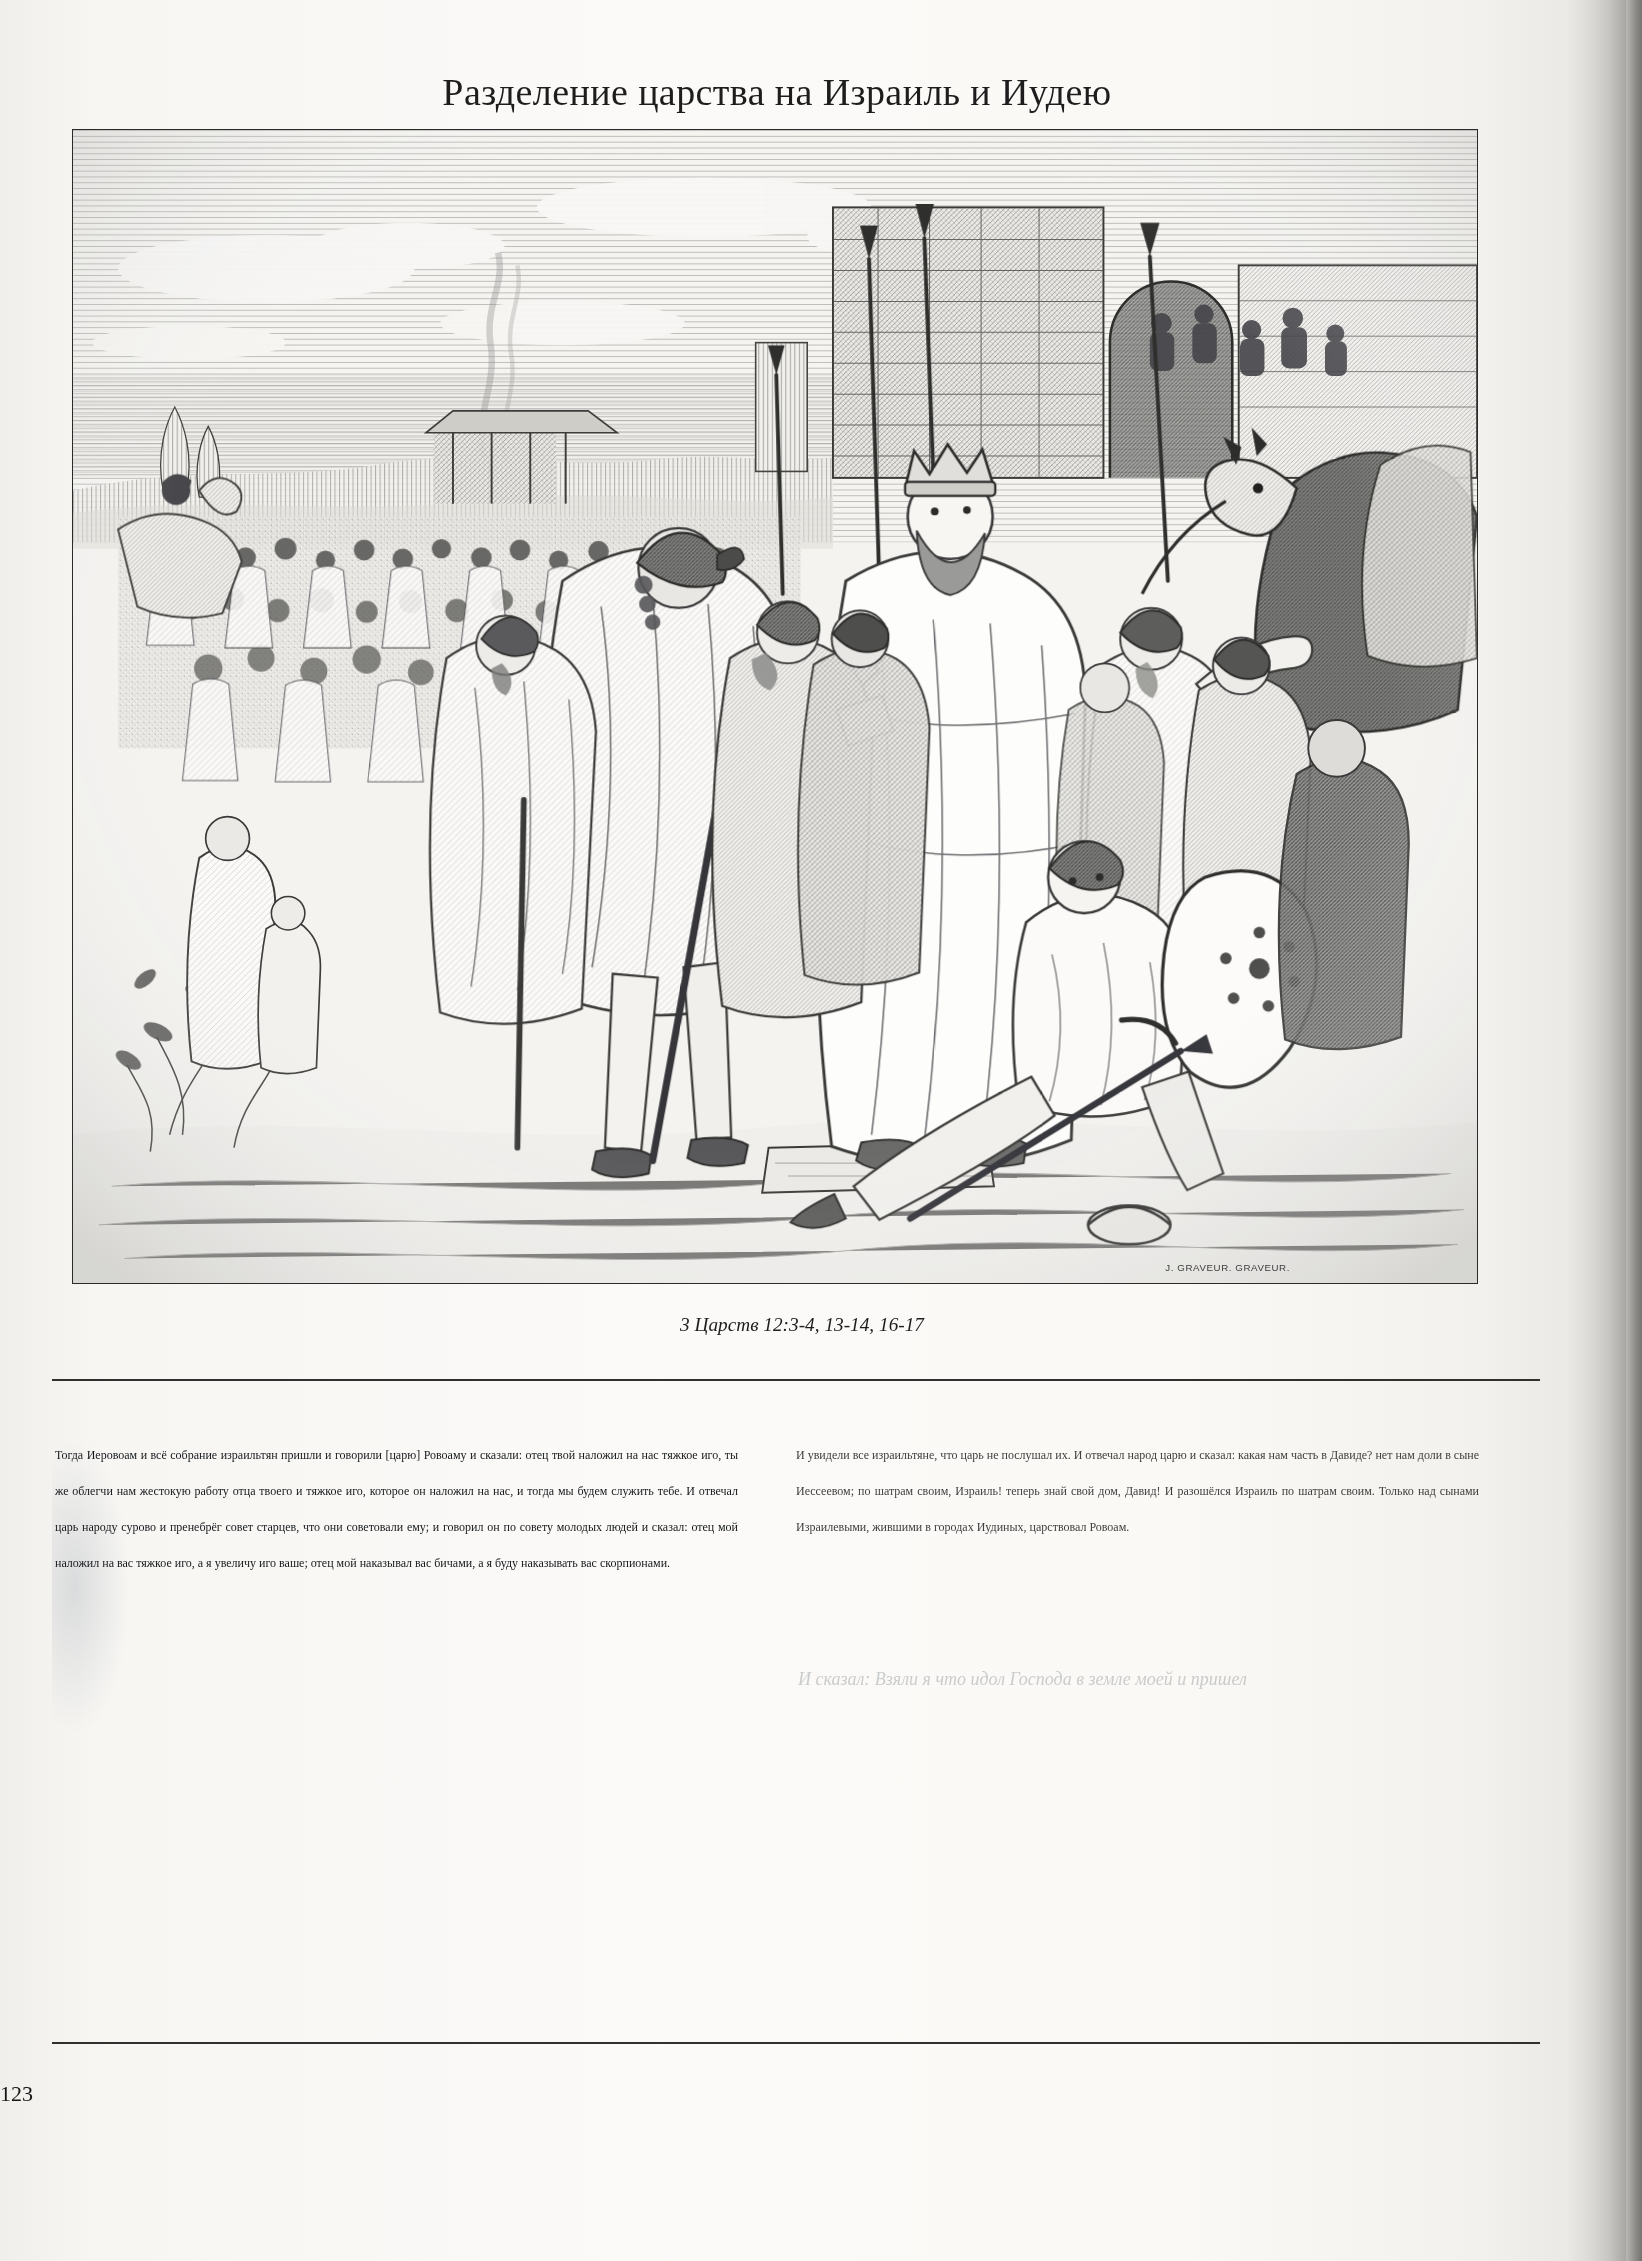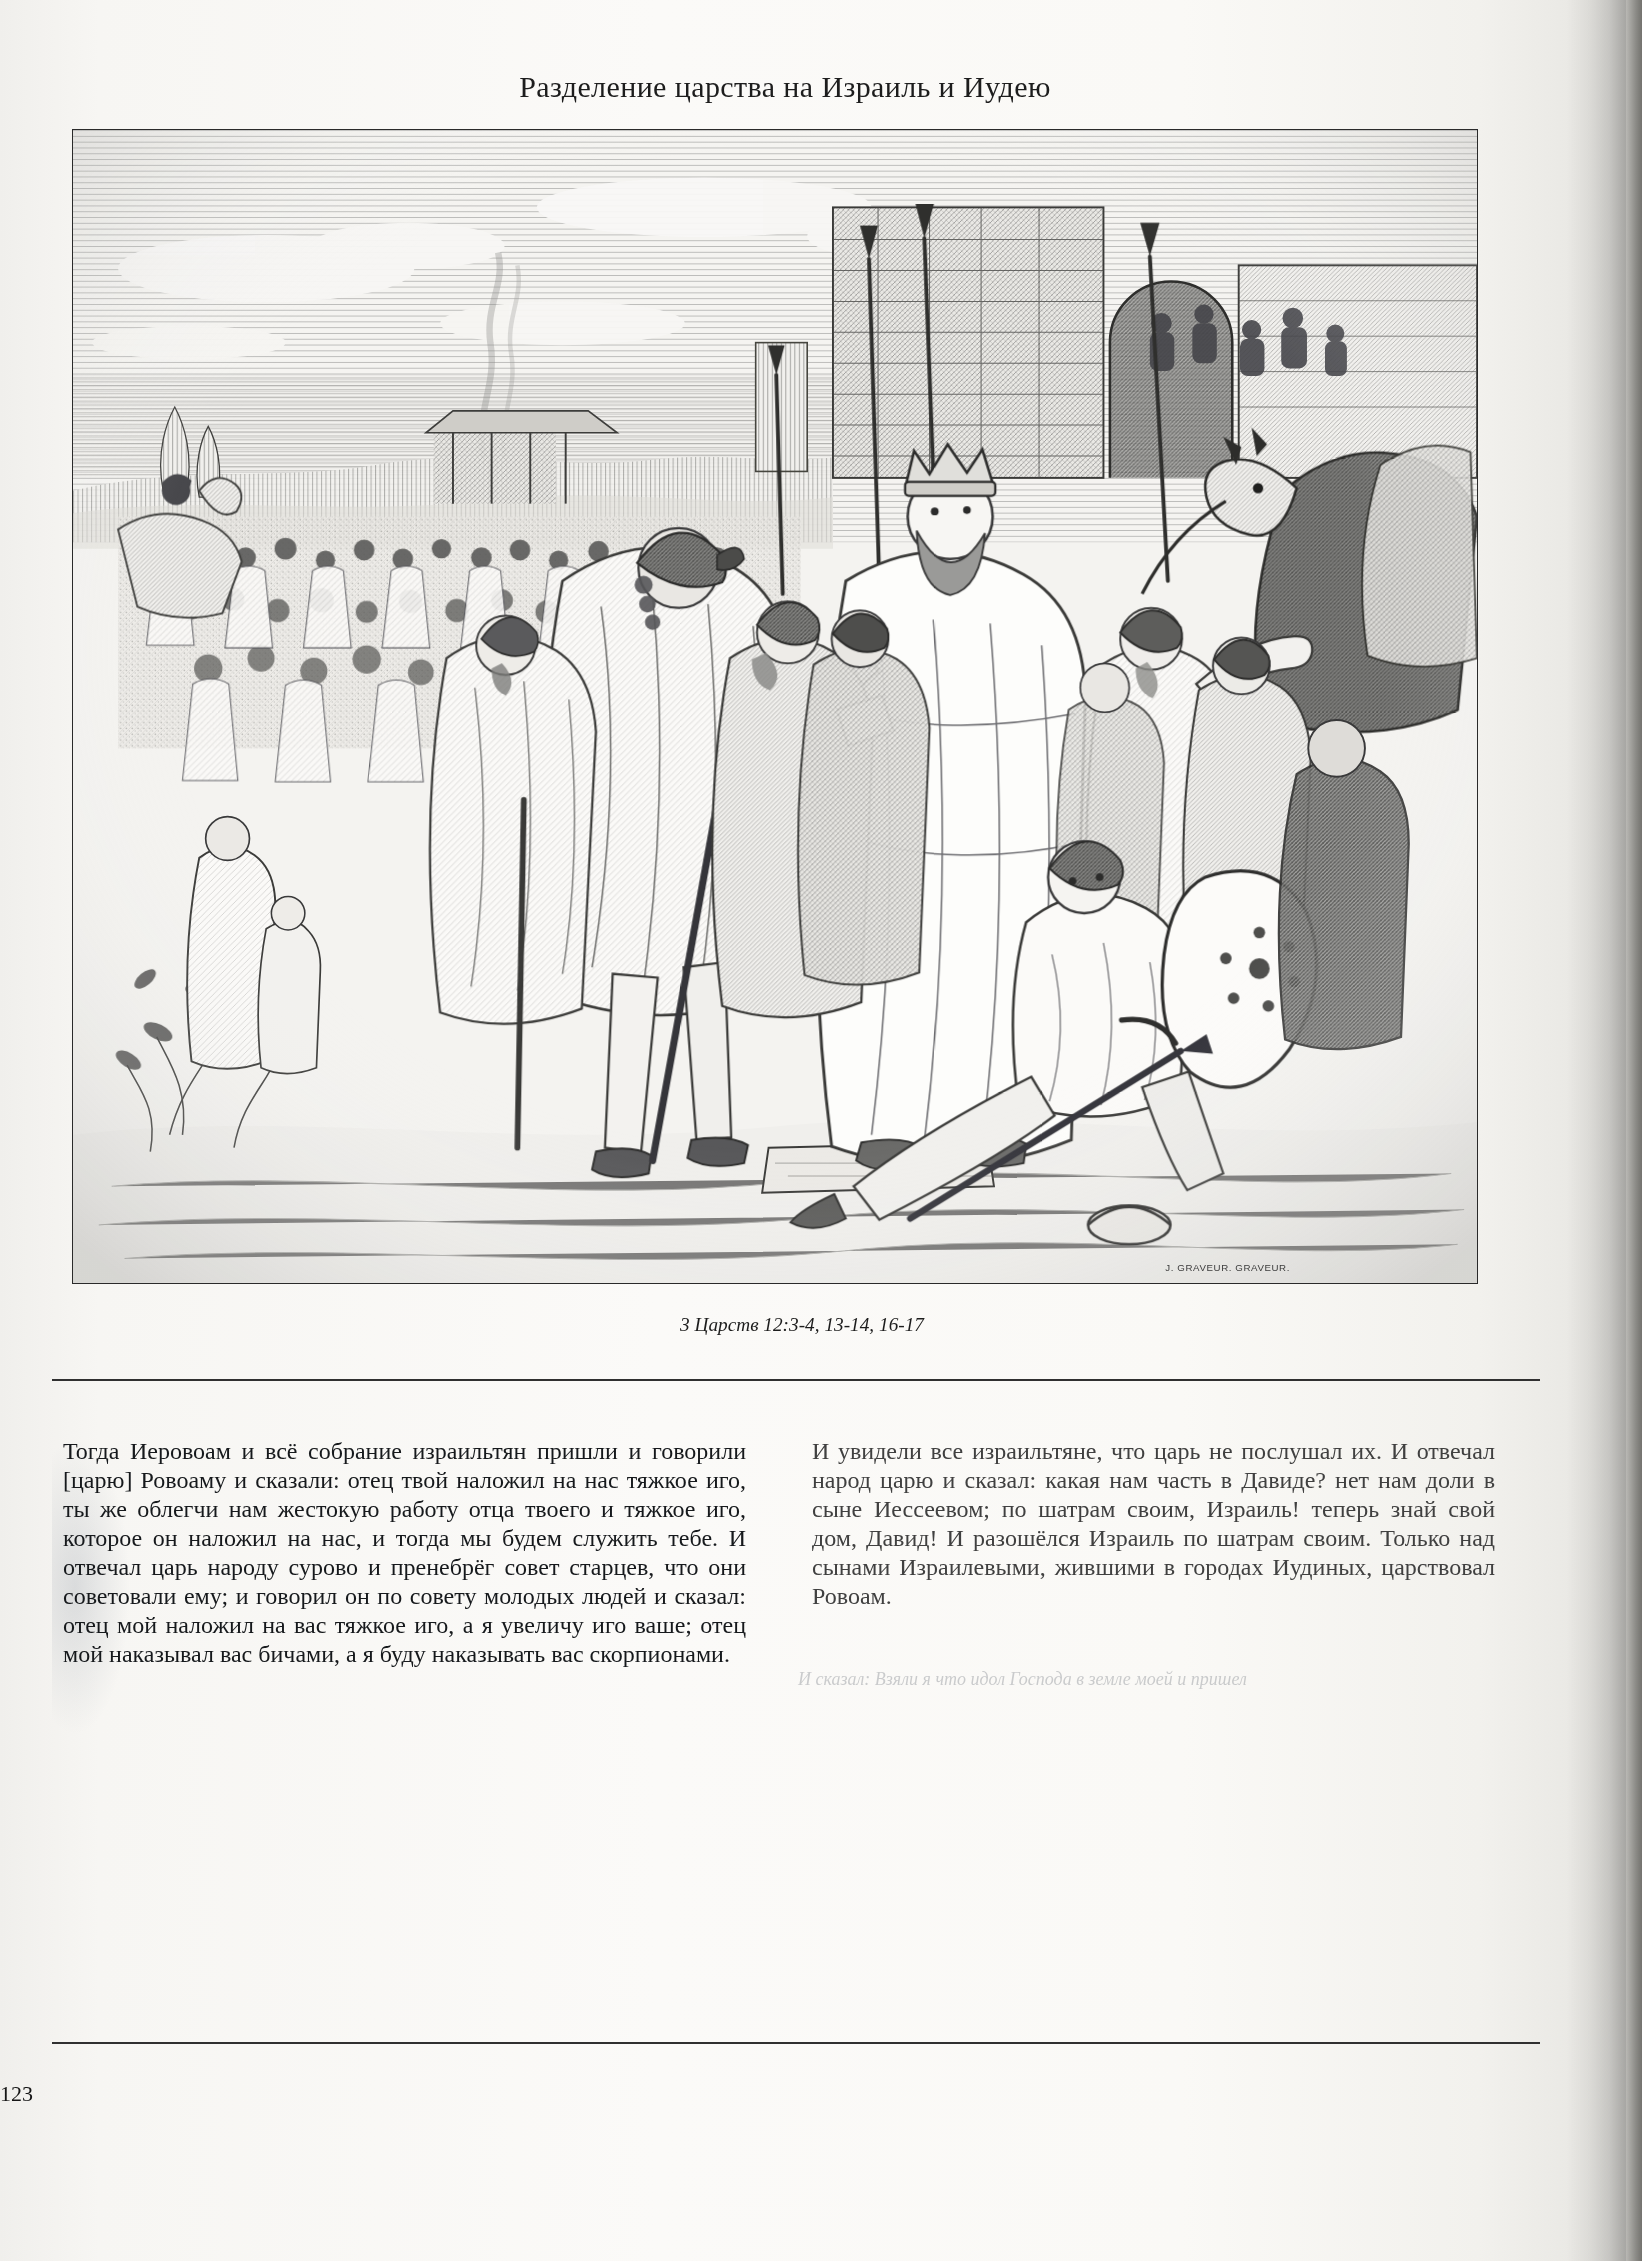--- a/index.html
+++ b/index.html
@@ -37,24 +37,24 @@
     right: 0;
     width: 17px;
     height: 100%;
     background: linear-gradient(90deg, #b9b8b4 0%, #8e8d89 55%, #6f6e6a 100%);
   }
 
   
   .chapter-title {
     position: absolute;
     top: 70px;
-    left: 12px;
+    left: 4px;
     width: 1546px;
     text-align: center;
-    font-size: 30px;
+    font-size: 38px;
     letter-spacing: 0.4px;
     color: #1d1d1d;
     font-family: "Liberation Serif", serif;
   }
 
   
   .plate {
     position: absolute;
     left: 72px;
     top: 129px;
@@ -101,26 +101,25 @@
   .columns {
     position: absolute;
     top: 1437px;
     left: 55px;
     width: 1482px;
     display: flex;
     gap: 58px;
   }
   .col {
     width: 683px;
-    font-size: 24px;
-    line-height: 29px;
+    font-size: 12px;
+    line-height: 36px;
     text-align: justify;
     color: #141414;
     hyphens: auto;
-    margin-left: 8px;
   }
   .col.left  { color: #16191c; }
   .col.right { color: #404040; }
   
   .ghost {
     position: absolute;
     top: 1665px;
     left: 798px;
     width: 683px;
     font-size: 18px;

